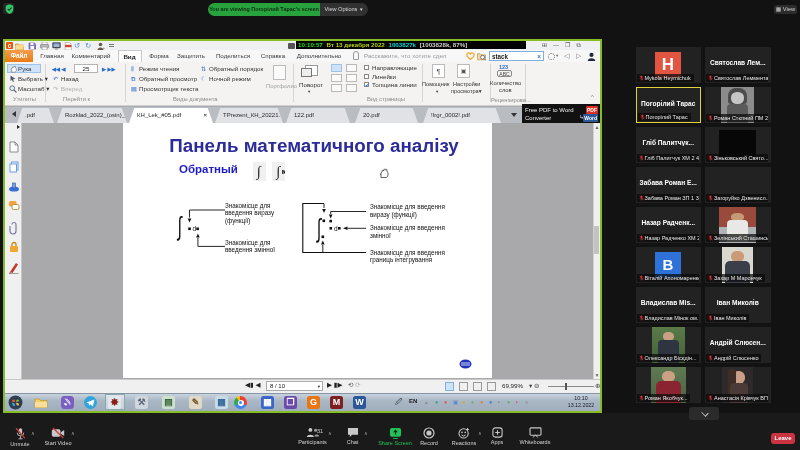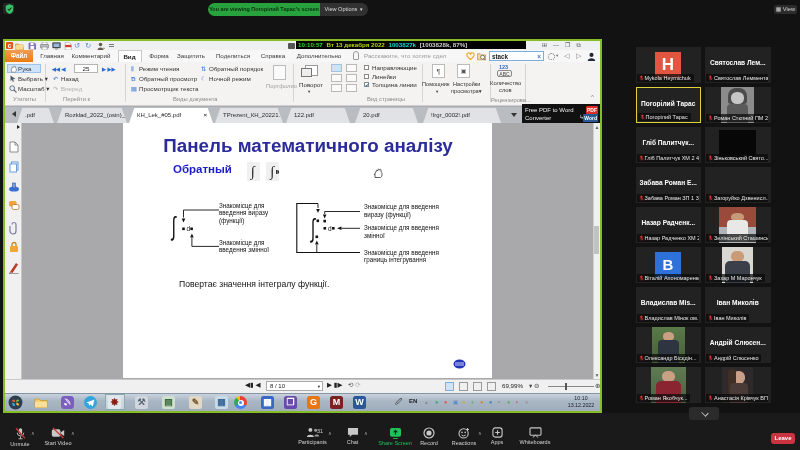--- a/index.html
+++ b/index.html
@@ -236,21 +236,21 @@
 <svg class="ab" style="left:3px;top:220px;" width="12" height="13" viewBox="0 0 12 13">
           <path d="M2 11 L8 2 L10 3.5 L4.5 12 z" fill="#c0392b"></path>
           <path d="M2 11 l-1 2 l2.2 -.8 z" fill="#7a1f15"></path>
           <path d="M1.5 12.5 h9" stroke="#888" stroke-width=".8"></path>
         </svg>
 <div class="ab" style="left:588px;top:82px;width:7px;height:256px;background:#f0f0f0;border-left:1px solid #d0d0d0;"></div>
 <div class="ab" style="left:589px;top:185px;width:5px;height:28px;background:#c2c2c2;"></div>
 <div class="ab" style="left:589.5px;top:83px;font-size:5px;color:#666;">▲</div>
 <div class="ab" style="left:589.5px;top:331px;font-size:5px;color:#666;">▼</div>
 <div class="ab" id="page" style="left:118px;top:82px;width:369px;height:254.5px;background:#fff;">
-<div class="ab" style="left:22px;top:0;width:347px;height:254.5px;">
+<div class="ab" style="left:28px;top:0;width:347px;height:254.5px;">
 <div class="ab" style="left:15px;top:12px;width:296px;text-align:center;color:#2b2b99;font-weight:bold;font-size:18.8px;letter-spacing:0;white-space:nowrap;">Панель математичного аналізу</div>
 <div class="ab" style="left:28px;top:40px;color:#1c1ccc;font-weight:bold;font-size:11.5px;">Обратный</div>
 <div class="ab" style="left:101.5px;top:39px;width:13px;height:19px;background:#f0f0f0;text-align:center;font-size:14.5px;font-weight:bold;line-height:18px;color:#222;font-family:'Liberation Serif',serif;">∫</div>
 <div class="ab" style="left:121px;top:39px;width:13px;height:19px;background:#f0f0f0;text-align:center;font-size:14.5px;font-weight:bold;line-height:18px;color:#222;font-family:'Liberation Serif',serif;">∫<span style="position:absolute;right:0px;top:1px;font-size:5.5px;font-family:'Liberation Sans',sans-serif;">b</span><span style="position:absolute;right:0px;bottom:1px;font-size:5.5px;font-family:'Liberation Sans',sans-serif;">a</span></div>
 <svg class="ab" style="left:227.5px;top:45px;" width="10" height="10" viewBox="0 0 10 10">
  <path d="M2 9.5 V5.5 Q2 4.2 3 4.2 L3.2 2.8 Q3.4 2 4 2.1 Q4.6 2.2 4.6 3 L4.9 1.8 Q5.1 1 5.8 1.2 Q6.4 1.4 6.3 2.2 L6.6 1.6 Q6.9 .9 7.5 1.2 Q8 1.5 7.9 2.2 L8.2 4 Q9 4.3 9 5.2 V7 Q9 8.8 7.4 9.5 z" fill="#fff" stroke="#3a3a3a" stroke-width=".8"></path>
  <path d="M2 5.8 Q1 6 1.4 7" fill="none" stroke="#3a3a3a" stroke-width=".8"></path>
 </svg>
 <svg class="ab" style="left:20px;top:75px;" width="120" height="58" viewBox="0 0 120 58">
  <text x="11" y="37" font-size="26" font-family="Liberation Serif,serif" fill="#111" transform="scale(.6,1)">∫</text>
@@ -278,21 +278,20 @@
  <path d="M31.7 19.5 l-1.8 -4 h3.6 z" fill="#111"></path>
  <rect x="30.4" y="20.8" width="2.6" height="2.6" fill="#111"></rect>
  <path d="M67 29.3 H48.5" stroke="#111" stroke-width=".9" fill="none"></path>
  <path d="M44 29.3 l4.5 -1.8 v3.6 z" fill="#111"></path>
  <path d="M23.8 53 V46" stroke="#111" stroke-width=".9" fill="none"></path>
  <path d="M23.8 41.5 l-1.8 4 h3.6 z" fill="#111"></path>
 </svg>
 <div class="dtxt" style="left:219px;top:80px;">Знакомісце для введення<br>виразу (функції)</div>
 <div class="dtxt" style="left:219px;top:101px;">Знакомісце для введення<br>змінної</div>
 <div class="dtxt" style="left:219px;top:125.5px;">Знакомісце для введення<br>границь інтегрування</div>
-<div class="ab" style="left:34px;top:156px;font-size:8.6px;color:#111;">Повертає значення інтегралу функції.</div>
 <svg class="ab" style="left:308px;top:236px;" width="13" height="10" viewBox="0 0 13 10">
  <ellipse cx="6.5" cy="5" rx="6" ry="4.5" fill="#2233bb"></ellipse>
  <path d="M2 4 H11 M2 6 H11" stroke="#fff" stroke-width=".8"></path>
 </svg>
 </div>
         </div>
 <div class="ab" style="left:0;top:338px;width:595px;height:14px;background:#f0f0f0;border-top:1px solid #c8c8c8;"></div>
 <div class="ab" style="left:240px;top:340px;font-size:6.5px;color:#222;">◀▮ ◀</div>
 <div class="ab" style="left:261px;top:339.5px;width:57px;height:10px;background:#fff;border:1px solid #aaa;font-size:6px;line-height:9px;color:#222;padding-left:3px;">8 / 10<span style="position:absolute;right:2px;font-size:4.5px;">▾</span></div>
 <div class="ab" style="left:322px;top:340px;font-size:6.5px;color:#222;">▶ ▮▶</div>

